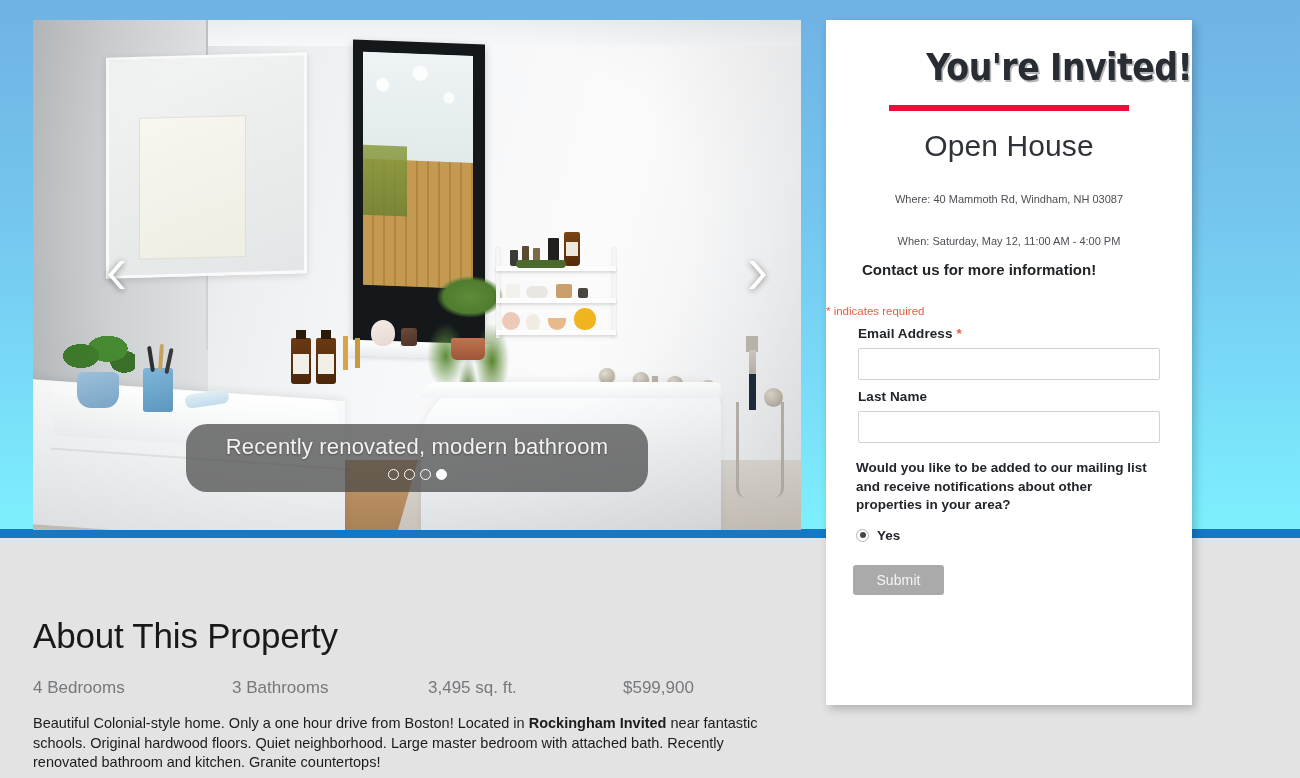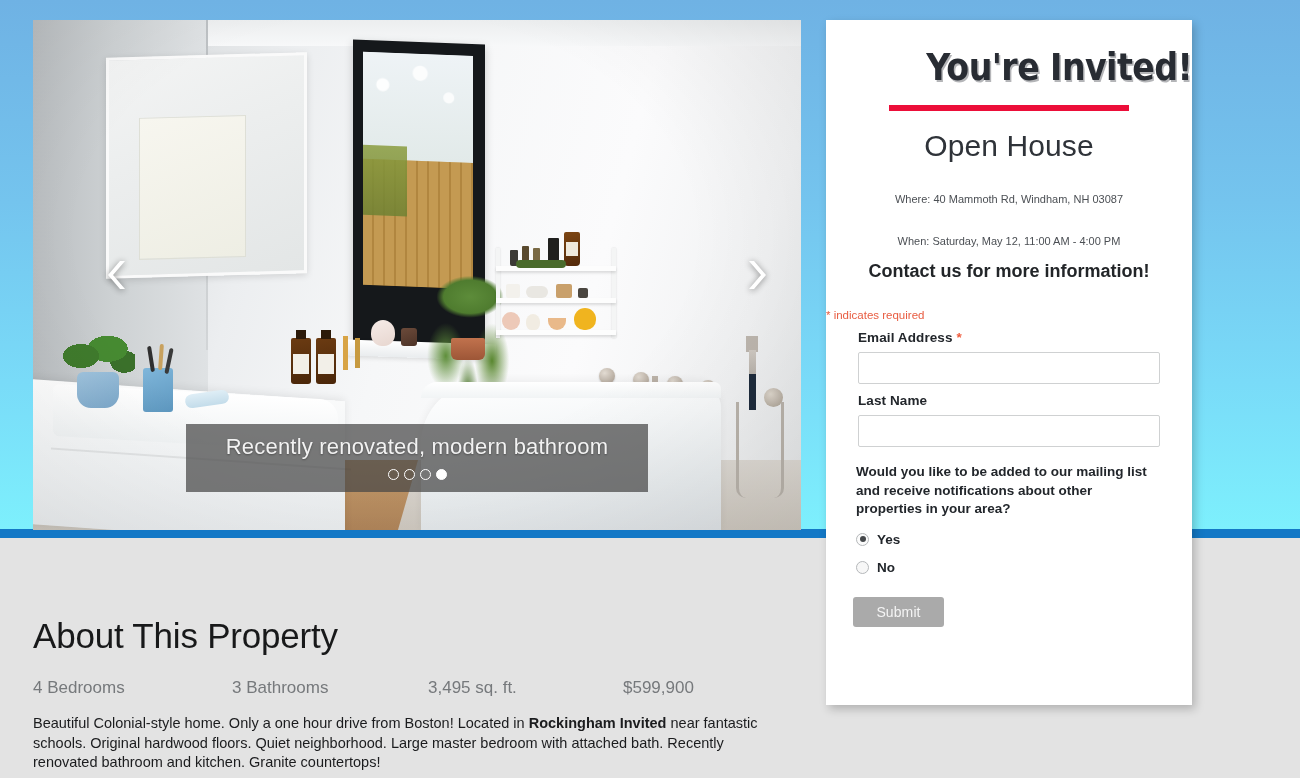--- a/index.html
+++ b/index.html
@@ -146,21 +146,21 @@
   .car-arrow{position:absolute;top:50%;transform:translateY(-50%);
     width:46px;height:60px;display:flex;align-items:center;justify-content:center;
     cursor:pointer;user-select:none;}
   #arrow-prev{left:62px;} #arrow-next{left:700px;}
   .car-arrow svg{filter:drop-shadow(0 1px 3px rgba(0,0,0,.45));}
 
   
   #caption-box{
     position:absolute;left:153px;top:404px;width:462px;height:68px;
     background:rgba(70,70,70,.72);
-    display:flex;flex-direction:column;align-items:center;justify-content:center;
+    display:flex;flex-direction:column;align-items:center;justify-content:center;border-radius:21px;
   }
   #caption-text{
     color:#f2f2f2;font-size:22px;line-height:1;letter-spacing:.2px;
     text-shadow:0 1px 2px rgba(0,0,0,.35);white-space:nowrap;
   }
   #caption-dots{display:flex;gap:5px;margin-top:11px;}
   .dot{width:11px;height:11px;border-radius:50%;border:1.6px solid #ffffff;box-sizing:border-box;cursor:pointer;}
   .dot.active{background:#ffffff;}
 
   
@@ -173,21 +173,21 @@
     font-family:"DejaVu Sans Condensed","Liberation Sans Narrow","Liberation Sans",sans-serif;
     font-size:37px;font-weight:bold;letter-spacing:-.6px;
     text-shadow:1.5px 1.5px 0 rgba(40,44,51,.35);
   }
   #invite-rule{width:240px;height:6px;background:#ec0e39;margin:16px auto 0;}
   #event-title{
     margin:18px 0 0;text-align:center;color:#2f3339;
     font-size:30px;font-weight:normal;letter-spacing:.1px;
   }
   .event-line{text-align:center;color:#4b4f54;font-size:11px;margin-top:30px;}
-  #event-contact{text-align:center;color:#222528;font-size:18px;font-weight:bold;margin-top:14px;}
+  #event-contact{text-align:left;color:#222528;font-size:15px;font-weight:bold;margin-top:14px;margin-left:36px;}
   #required-note{
     color:#e85c41;font-size:11.5px;margin:27px 30px 0 0;
   }
   .field{margin:9px 32px 0;}
   .field-label{
     font-size:13.5px;font-weight:bold;color:#22262b;letter-spacing:.1px;display:block;margin-bottom:7px;
   }
   .req-star{color:#ef5b3c;font-weight:bold;}
   .field-input{
     display:block;width:100%;box-sizing:border-box;height:32px;
@@ -375,24 +375,20 @@
     <label class="field-label">Last Name</label>
     <input class="field-input" type="text" value="" style="">
   </div>
 
   <div id="mailing-question">Would you like to be added to our mailing list and receive notifications about other properties in your area?</div>
 
   <div class="radio-row">
     <span class="radio-mark checked"></span>
     <span class="radio-label">Yes</span>
   </div>
-  <div class="radio-row">
-    <span class="radio-mark"></span>
-    <span class="radio-label">No</span>
-  </div>
 
   <button id="submit-button">Submit</button>
 </div>
 
 <div id="about-section">
   <h2 id="about-title">About This Property</h2>
   <div id="stats-row">
     <div class="stat">4 Bedrooms</div>
     <div class="stat">3 Bathrooms</div>
     <div class="stat">3,495 sq. ft.</div>

